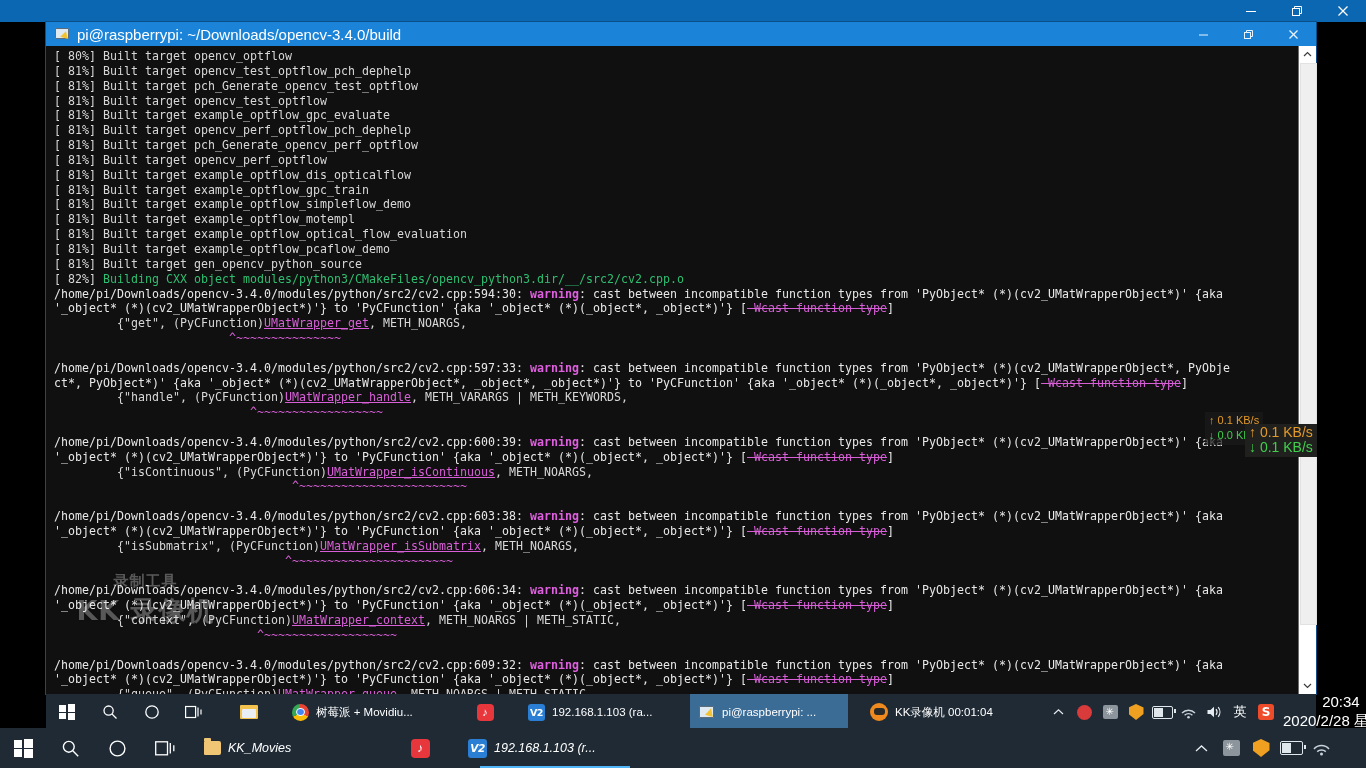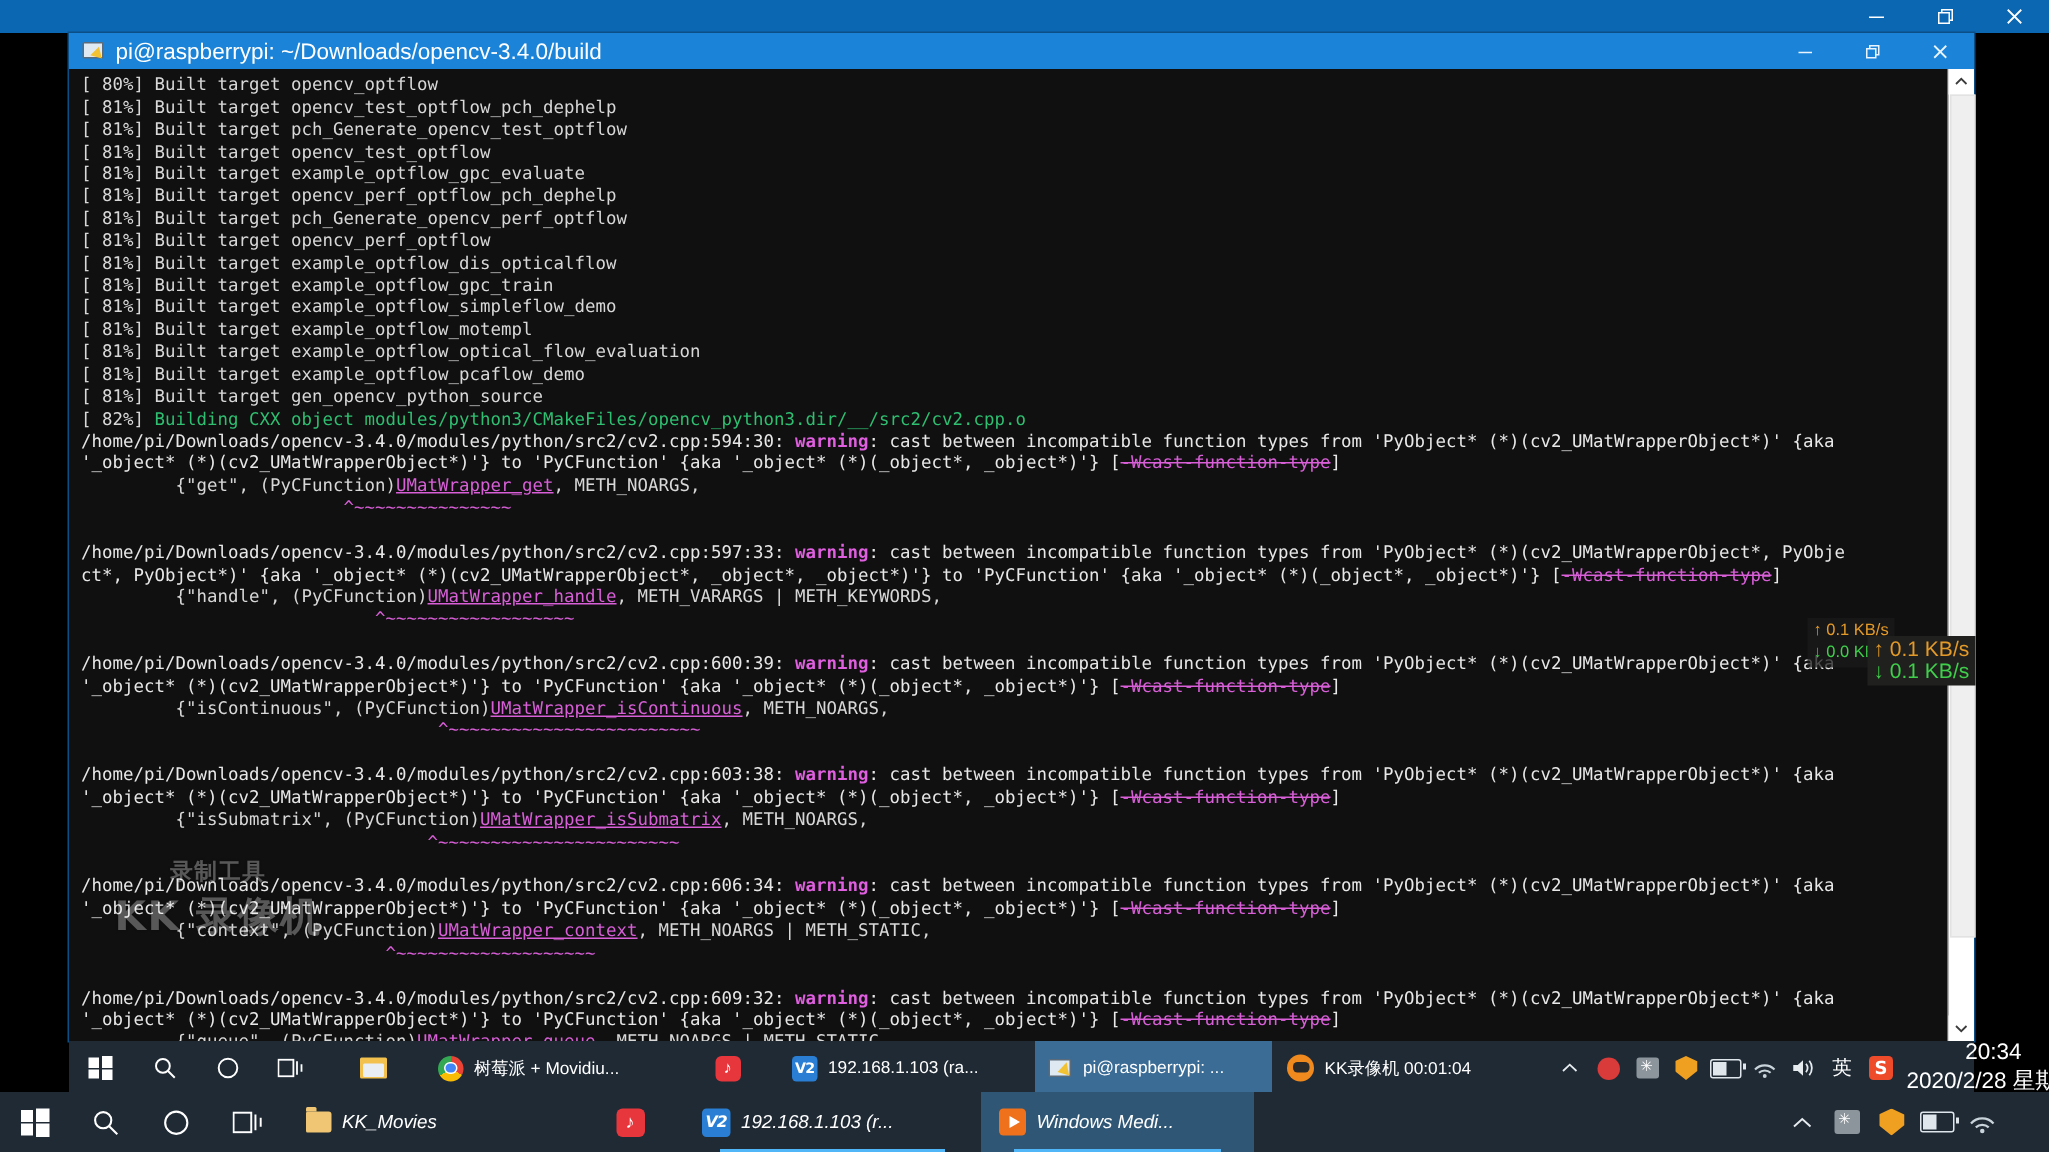--- a/index.html
+++ b/index.html
@@ -331,21 +331,21 @@
 
     <div class="tbi appitem active" style="width:140px;justify-content:flex-start;padding-left:8px">
       <span class="putty">
           <span class="m"></span>
           <span class="b"></span>
         </span>
       <span class="tb-label">pi@raspberrypi: ...</span>
       <span class="underline"></span>
     </div>
 
-    <div class="tbi appitem" style="width:165px;justify-content:flex-start;padding-left:10px">
+    <div class="tbi appitem" style="width:165px;justify-content:flex-start;padding-left:22px">
       <span class="kkrec"></span>
       <span class="tb-label">KK录像机 00:01:04</span>
       <span class="underline"></span>
     </div>
 
     <div class="tray">
       <span class="ti chev">
         <svg width="11" height="8" viewBox="0 0 11 8">
             <polyline points="1,6 5.5,1.8 10,6" fill="none" stroke="#e6ebef" stroke-width="1.2"></polyline>
           </svg>
@@ -428,25 +428,20 @@
       <span class="netease" style="width:19px;height:19px;font-size:12px">♪</span>
     </div>
 
     <div class="tbi appitem" style="width:176px;justify-content:flex-start;padding-left:12px">
       <span class="vnc" style="width:19px;height:19px;font-size:10.5px">V2</span>
       <span class="tb-label">192.168.1.103 (r...</span>
       <span class="underline"></span>
     </div>
 
 
-    <div class="tbi appitem active2" style="width:160px;justify-content:flex-start;padding-left:12px">
-      <span class="wmp"></span>
-      <span class="tb-label">Windows Medi...</span>
-      <span class="underline"></span>
-    </div>
 
     <div class="tray">
       <span class="ti chev">
         <svg width="13" height="9" viewBox="0 0 13 9">
             <polyline points="1,7 6.5,2 12,7" fill="none" stroke="#e6ebef" stroke-width="1.3"></polyline>
           </svg>
       </span>
       <span class="ti">
           <span class="blackmsg" style="width:17px;height:16px"></span>
         </span>

